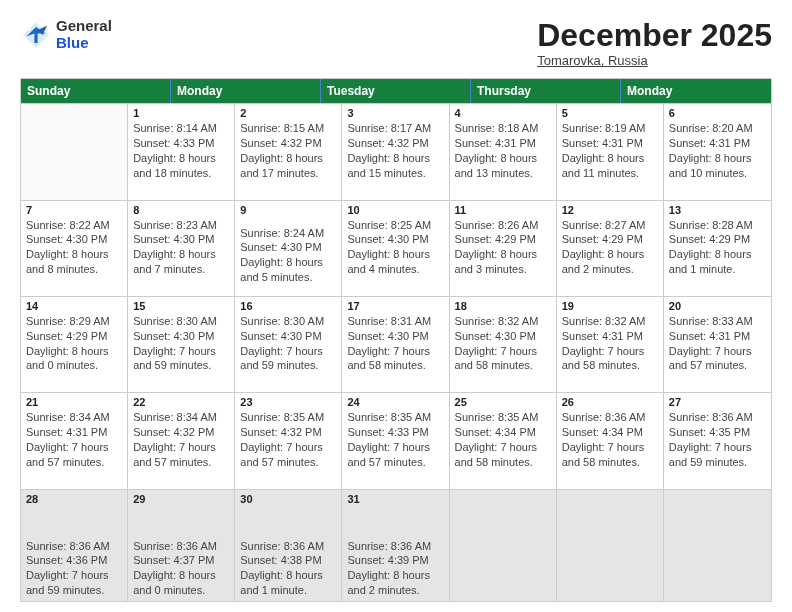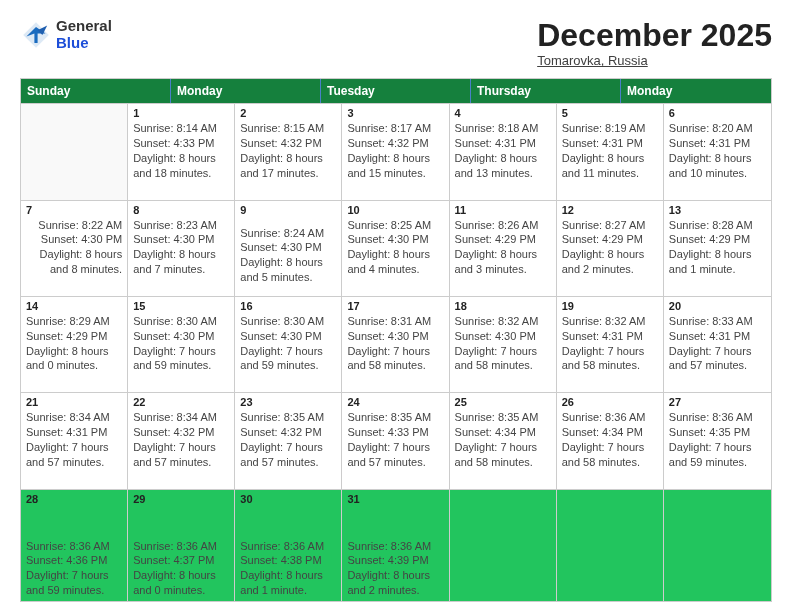--- a/index.html
+++ b/index.html
@@ -107,21 +107,21 @@
       font-weight: bold;
       color: #222;
       margin-bottom: 2px;
     }
     .day-info {
       font-size: 11px;
       color: #444;
       line-height: 1.35;
     }
     .cal-week:last-child .cal-cell {
-      background: #22c55e;
+      background: #e5e5e5;
       gap: 32px;
     }
   </style>
 </head>
 <body>
 
 <div class="page">
   <div class="header">
     <div class="logo">
       <svg class="logo-icon" viewBox="0 0 40 40">
@@ -186,21 +186,21 @@
           <div class="cal-cell">
             <div class="day-num">6</div>
             <div class="day-info" style="white-space: pre-line;">Sunrise: 8:20 AM
 Sunset: 4:31 PM
 Daylight: 8 hours and 10 minutes.</div>
           </div>
         </div>
         <div class="cal-week">
           <div class="cal-cell">
             <div class="day-num">7</div>
-            <div class="day-info" style="white-space: pre-line; text-align: right;">Sunrise: 8:22 AM
+            <div class="day-info" style="white-space: pre-line;">Sunrise: 8:22 AM
 Sunset: 4:30 PM
 Daylight: 8 hours and 8 minutes.</div>
           </div>
           <div class="cal-cell">
             <div class="day-num">8</div>
             <div class="day-info" style="white-space: pre-line;">Sunrise: 8:23 AM
 Sunset: 4:30 PM
 Daylight: 8 hours and 7 minutes.</div>
           </div>
           <div class="cal-cell">

